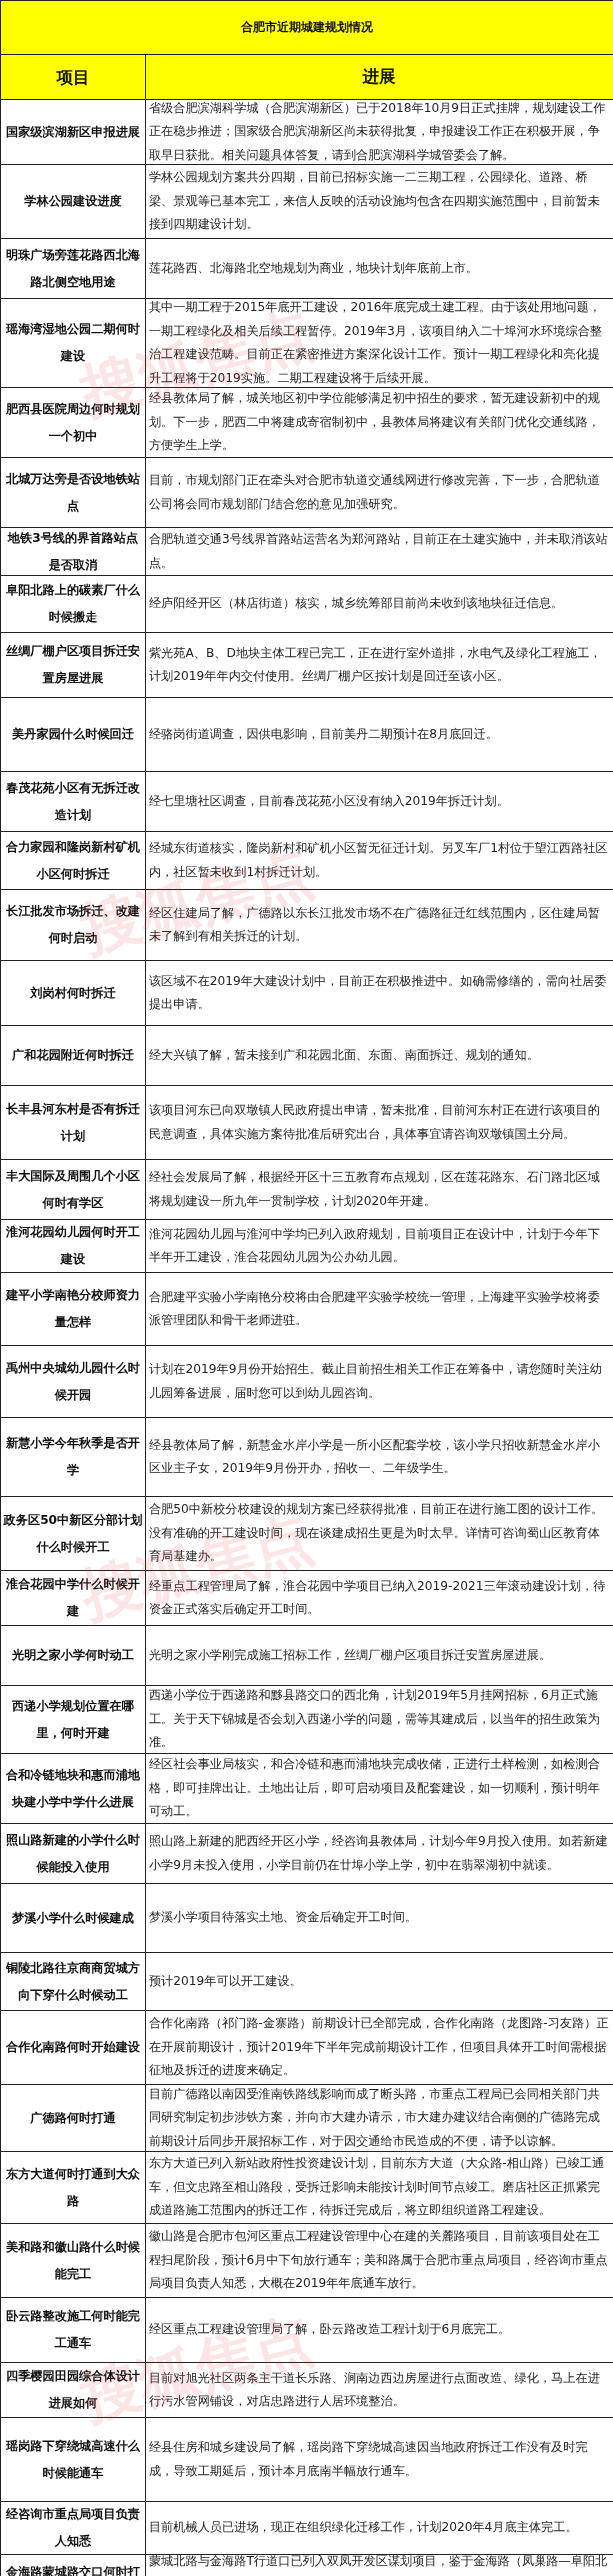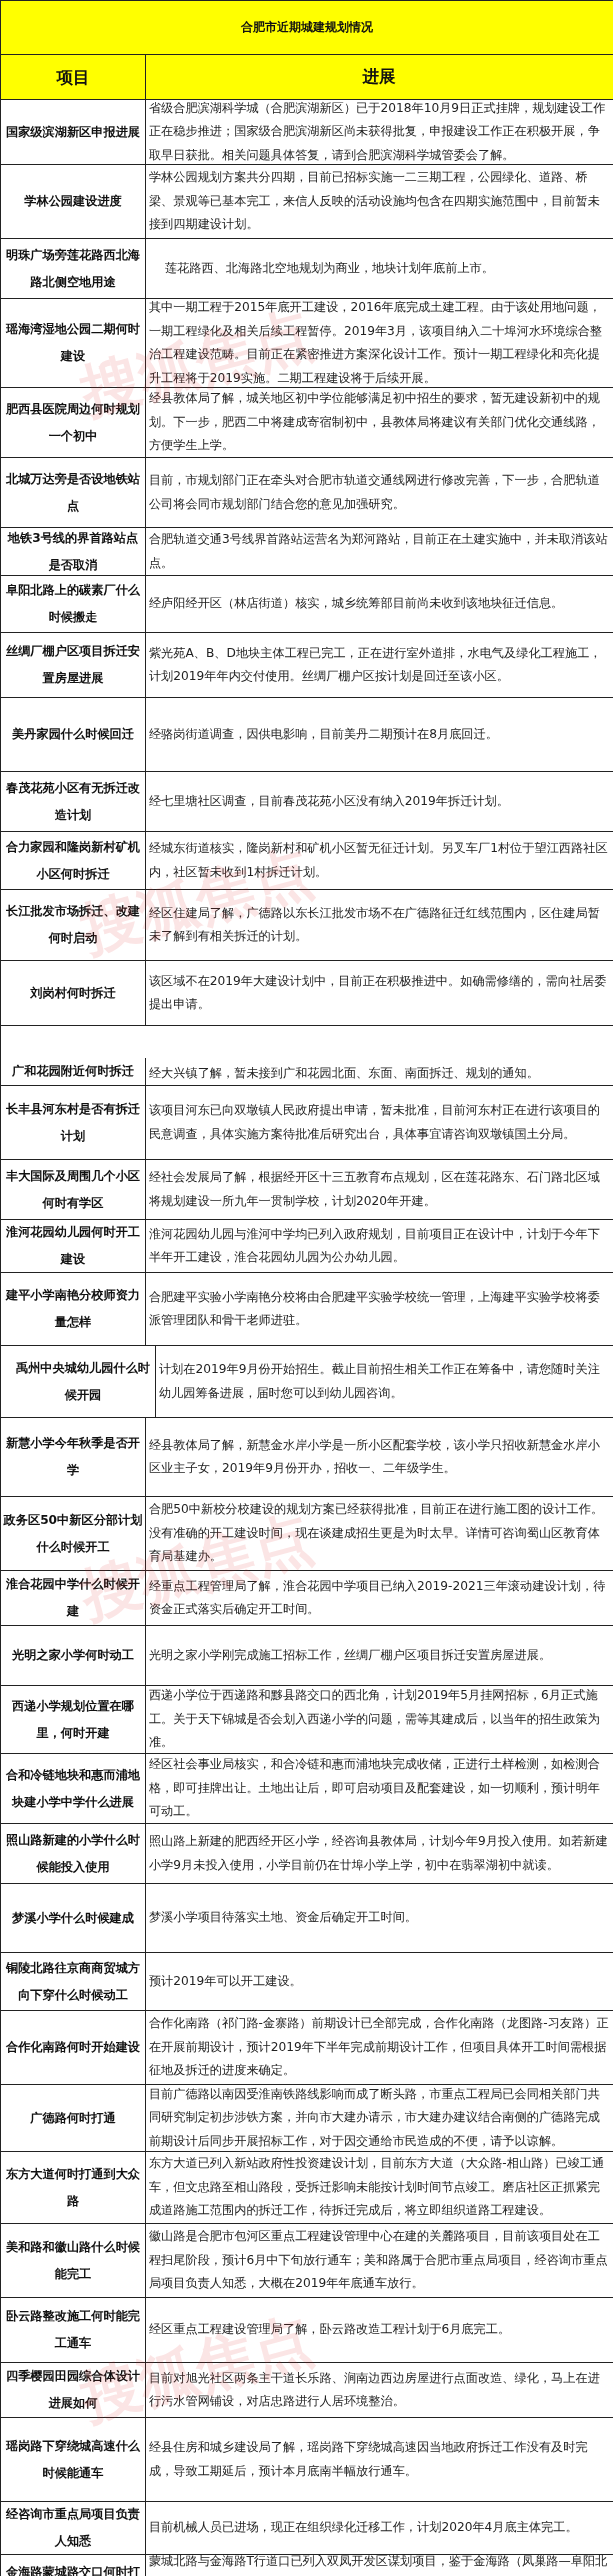--- a/index.html
+++ b/index.html
@@ -39,21 +39,21 @@
   </div>
   <div id="rows">
       <div class="row" style="height: 64px;">
         <div class="cell-proj">国家级滨湖新区申报进展</div>
         <div class="cell-prog">省级合肥滨湖科学城（合肥滨湖新区）已于2018年10月9日正式挂牌，规划建设工作正在稳步推进；国家级合肥滨湖新区尚未获得批复，申报建设工作正在积极开展，争取早日获批。相关问题具体答复，请到合肥滨湖科学城管委会了解。</div>
       </div>
       <div class="row" style="height: 73px;">
         <div class="cell-proj">学林公园建设进度</div>
         <div class="cell-prog">学林公园规划方案共分四期，目前已招标实施一二三期工程，公园绿化、道路、桥梁、景观等已基本完工，来信人反映的活动设施均包含在四期实施范围中，目前暂未接到四期建设计划。</div>
       </div>
-      <div class="row" style="height: 59px; gap: 16px;">
+      <div class="row" style="height: 59px;">
         <div class="cell-proj">明珠广场旁莲花路西北海路北侧空地用途</div>
         <div class="cell-prog">莲花路西、北海路北空地规划为商业，地块计划年底前上市。</div>
       </div>
       <div class="row" style="height: 88px;">
         <div class="cell-proj">瑶海湾湿地公园二期何时建设</div>
         <div class="cell-prog">其中一期工程于2015年底开工建设，2016年底完成土建工程。由于该处用地问题，一期工程绿化及相关后续工程暂停。2019年3月，该项目纳入二十埠河水环境综合整治工程建设范畴。目前正在紧密推进方案深化设计工作。预计一期工程绿化和亮化提升工程将于2019实施。二期工程建设将于后续开展。</div>
       </div>
       <div class="row" style="height: 69px;">
         <div class="cell-proj">肥西县医院周边何时规划一个初中</div>
         <div class="cell-prog">经县教体局了解，城关地区初中学位能够满足初中招生的要求，暂无建设新初中的规划。下一步，肥西二中将建成寄宿制初中，县教体局将建议有关部门优化交通线路，方便学生上学。</div>
@@ -87,41 +87,41 @@
         <div class="cell-prog">经城东街道核实，隆岗新村和矿机小区暂无征迁计划。另叉车厂1村位于望江西路社区内，社区暂未收到1村拆迁计划。</div>
       </div>
       <div class="row" style="height: 70px;">
         <div class="cell-proj">长江批发市场拆迁、改建何时启动</div>
         <div class="cell-prog">经区住建局了解，广德路以东长江批发市场不在广德路征迁红线范围内，区住建局暂未了解到有相关拆迁的计划。</div>
       </div>
       <div class="row" style="height: 64px;">
         <div class="cell-proj">刘岗村何时拆迁</div>
         <div class="cell-prog">该区域不在2019年大建设计划中，目前正在积极推进中。如确需修缮的，需向社居委提出申请。</div>
       </div>
-      <div class="row" style="height: 59px; align-items: flex-end;">
+      <div class="row" style="height: 59px;">
         <div class="cell-proj">广和花园附近何时拆迁</div>
         <div class="cell-prog">经大兴镇了解，暂未接到广和花园北面、东面、南面拆迁、规划的通知。</div>
       </div>
       <div class="row" style="height: 73px;">
         <div class="cell-proj">长丰县河东村是否有拆迁计划</div>
         <div class="cell-prog">该项目河东已向双墩镇人民政府提出申请，暂未批准，目前河东村正在进行该项目的民意调查，具体实施方案待批准后研究出台，具体事宜请咨询双墩镇国土分局。</div>
       </div>
       <div class="row" style="height: 59px;">
         <div class="cell-proj">丰大国际及周围几个小区何时有学区</div>
         <div class="cell-prog">经社会发展局了解，根据经开区十三五教育布点规划，区在莲花路东、石门路北区域将规划建设一所九年一贯制学校，计划2020年开建。</div>
       </div>
       <div class="row" style="height: 52px;">
         <div class="cell-proj">淮河花园幼儿园何时开工建设</div>
         <div class="cell-prog">淮河花园幼儿园与淮河中学均已列入政府规划，目前项目正在设计中，计划于今年下半年开工建设，淮合花园幼儿园为公办幼儿园。</div>
       </div>
       <div class="row" style="height: 72px;">
         <div class="cell-proj">建平小学南艳分校师资力量怎样</div>
         <div class="cell-prog">合肥建平实验小学南艳分校将由合肥建平实验学校统一管理，上海建平实验学校将委派管理团队和骨干老师进驻。</div>
       </div>
-      <div class="row" style="height: 71px; padding-left: 10px;">
+      <div class="row" style="height: 71px;">
         <div class="cell-proj">禹州中央城幼儿园什么时候开园</div>
         <div class="cell-prog">计划在2019年9月份开始招生。截止目前招生相关工作正在筹备中，请您随时关注幼儿园筹备进展，届时您可以到幼儿园咨询。</div>
       </div>
       <div class="row" style="height: 78px;">
         <div class="cell-proj">新慧小学今年秋季是否开学</div>
         <div class="cell-prog">经县教体局了解，新慧金水岸小学是一所小区配套学校，该小学只招收新慧金水岸小区业主子女，2019年9月份开办，招收一、二年级学生。</div>
       </div>
       <div class="row" style="height: 73px;">
         <div class="cell-proj">政务区50中新区分部计划什么时候开工</div>
         <div class="cell-prog">合肥50中新校分校建设的规划方案已经获得批准，目前正在进行施工图的设计工作。没有准确的开工建设时间，现在谈建成招生更是为时太早。详情可咨询蜀山区教育体育局基建办。</div>

